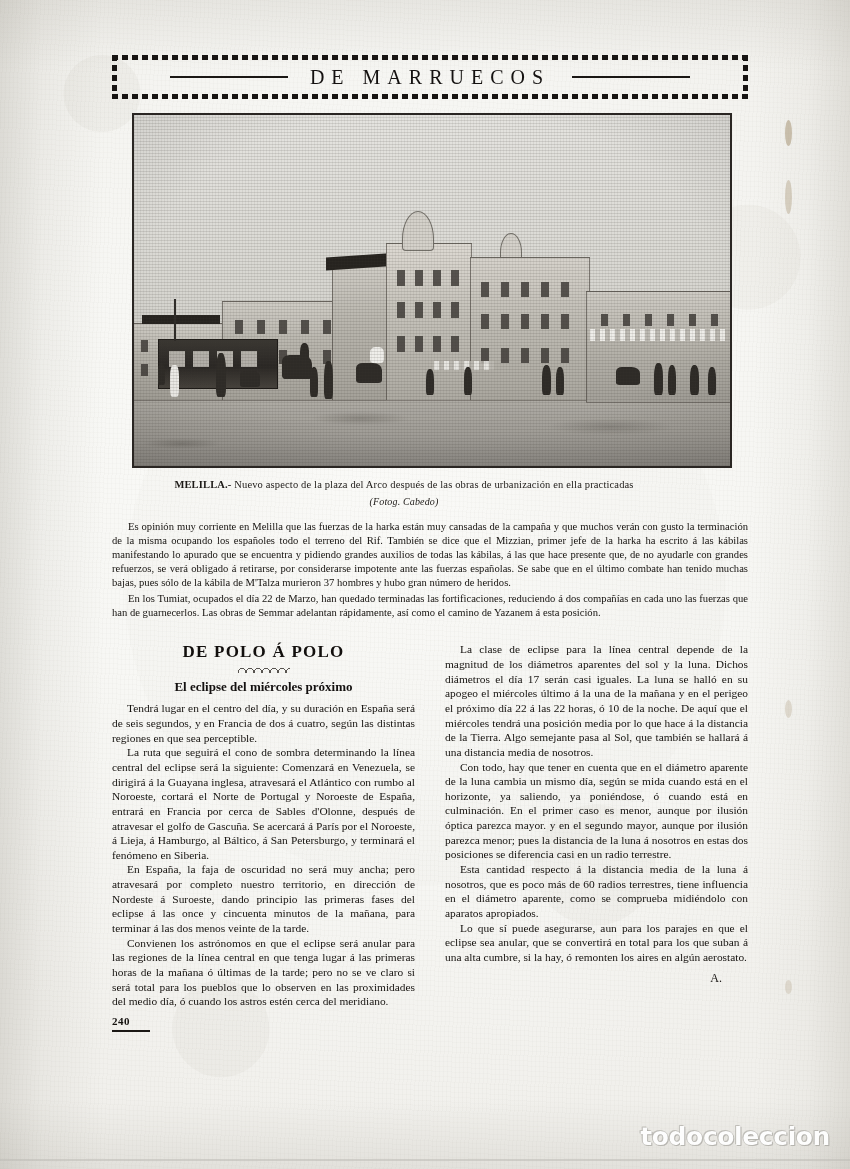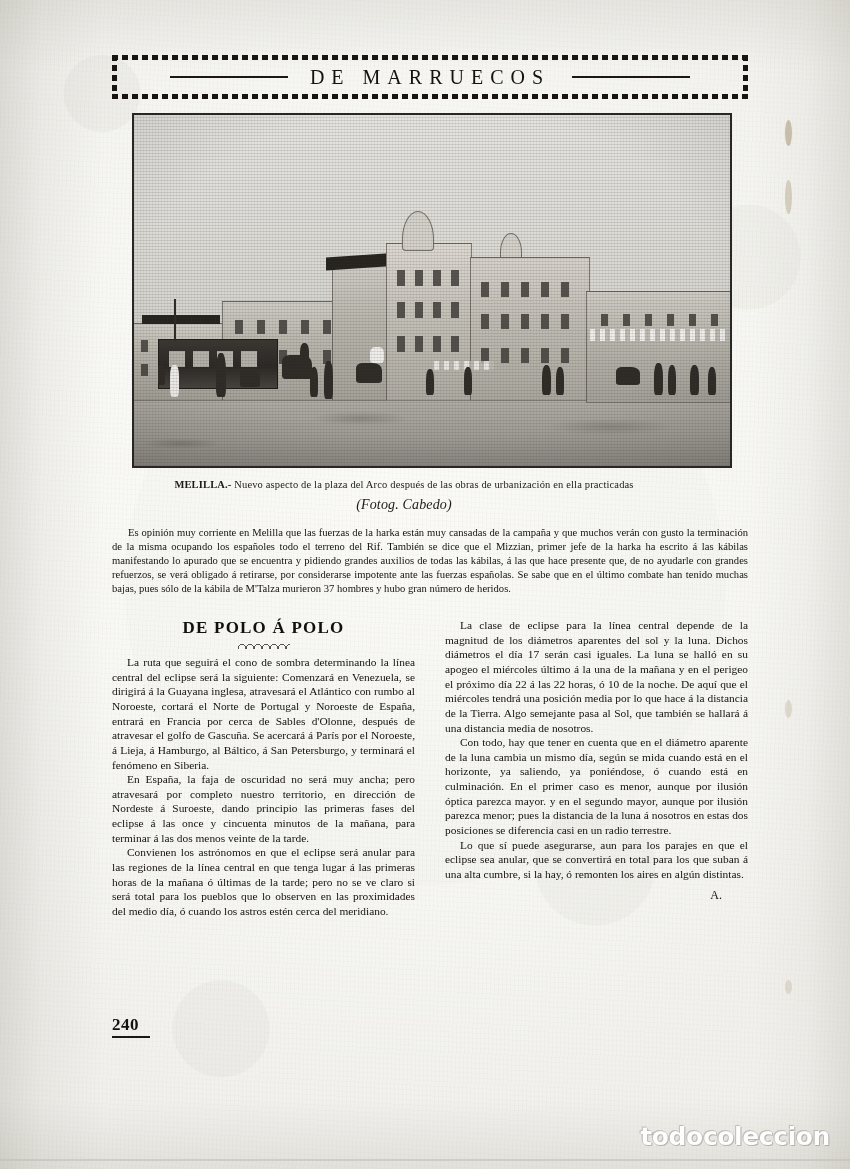--- a/index.html
+++ b/index.html
@@ -214,21 +214,21 @@
     font-size: 10.5px;
     color: #1d1a17;
     margin: 9px 0 0 0;
     line-height: 1.45;
     letter-spacing: .15px;
   }
   .caption .loc { font-weight: 700; }
   .caption .credit {
     display: block;
     font-style: italic;
-    font-size: 14px;
+    font-size: 10px;
     margin-top: 3px;
   }
 
   
   .intro {
     margin-top: 10px;
     font-size: 10.6px;
     line-height: 1.33;
     color: #15120f;
     text-align: justify;
@@ -284,21 +284,21 @@
   }
 
   
   .folio {
     position: absolute;
     left: 112px;
     top: 1016px;
     width: 42px;
   }
   .folio-num {
-    font-size: 17px;
+    font-size: 11px;
     font-weight: 700;
     color: #15120f;
     letter-spacing: .5px;
     line-height: 1;
   }
   .folio-rule {
     margin-top: 3px;
     height: 2px;
     background: #1b1815;
     width: 38px;
@@ -463,37 +463,41 @@
 
     <div class="caption">
       <span class="loc">MELILLA.-</span>
       <span>Nuevo aspecto de la plaza del Arco después de las obras de urbanización en ella practicadas</span>
       <span class="credit">(Fotog. Cabedo)</span>
     </div>
   </div>
 
   <div class="intro">
     <p>Es opinión muy corriente en Melilla que las fuerzas de la harka están muy cansadas de la campaña y que muchos verán con gusto la terminación de la misma ocupando los españoles todo el terreno del Rif. También se dice que el Mizzian, primer jefe de la harka ha escrito á las kábilas manifestando lo apurado que se encuentra y pidiendo grandes auxilios de todas las kábilas, á las que hace presente que, de no ayudarle con grandes refuerzos, se verá obligado á retirarse, por considerarse impotente ante las fuerzas españolas. Se sabe que en el último combate han tenido muchas bajas, pues sólo de la kábila de M'Talza murieron 37 hombres y hubo gran número de heridos.</p>
+    <p>En los Tumiat, ocupados el día 22 de Marzo, han quedado terminadas las fortificaciones, reduciendo á dos compañías en cada uno las fuerzas que han de guarnecerlos. Las obras de Semmar adelantan rápidamente, así como el camino de Yazanem á esta posición.</p>
   </div>
 
   <div class="article">
     <div class="col">
       <h2 class="sec-title">DE POLO Á POLO</h2>
       <div class="sec-orn"></div>
+      <h3 class="sub-title">El eclipse del miércoles próximo</h3>
       <div class="body-text">
+        <p>Tendrá lugar en el centro del día, y su duración en España será de seis segundos, y en Francia de dos á cuatro, según las distintas regiones en que sea perceptible.</p>
         <p>La ruta que seguirá el cono de sombra determinando la línea central del eclipse será la siguiente: Comenzará en Venezuela, se dirigirá á la Guayana inglesa, atravesará el Atlántico con rumbo al Noroeste, cortará el Norte de Portugal y Noroeste de España, entrará en Francia por cerca de Sables d'Olonne, después de atravesar el golfo de Gascuña. Se acercará á París por el Noroeste, á Lieja, á Hamburgo, al Báltico, á San Petersburgo, y terminará el fenómeno en Siberia.</p>
         <p>En España, la faja de oscuridad no será muy ancha; pero atravesará por completo nuestro territorio, en dirección de Nordeste á Suroeste, dando principio las primeras fases del eclipse á las once y cincuenta minutos de la mañana, para terminar á las dos menos veinte de la tarde.</p>
         <p>Convienen los astrónomos en que el eclipse será anular para las regiones de la línea central en que tenga lugar á las primeras horas de la mañana ó últimas de la tarde; pero no se ve claro si será total para los pueblos que lo observen en las proximidades del medio día, ó cuando los astros estén cerca del meridiano.</p>
       </div>
     </div>
     <div class="col">
       <div class="body-text">
         <p>La clase de eclipse para la línea central depende de la magnitud de los diámetros aparentes del sol y la luna. Dichos diámetros el día 17 serán casi iguales. La luna se halló en su apogeo el miércoles último á la una de la mañana y en el perigeo el próximo día 22 á las 22 horas, ó 10 de la noche. De aquí que el miércoles tendrá una posición media por lo que hace á la distancia de la Tierra. Algo semejante pasa al Sol, que también se hallará á una distancia media de nosotros.</p>
         <p>Con todo, hay que tener en cuenta que en el diámetro aparente de la luna cambia un mismo día, según se mida cuando está en el horizonte, ya saliendo, ya poniéndose, ó cuando está en culminación. En el primer caso es menor, aunque por ilusión óptica parezca mayor. y en el segundo mayor, aunque por ilusión parezca menor; pues la distancia de la luna á nosotros en estas dos posiciones se diferencia casi en un radio terrestre.</p>
-        <p>Lo que sí puede asegurarse, aun para los parajes en que el eclipse sea anular, que se convertirá en total para los que suban á una alta cumbre, si la hay, ó remonten los aires en algún distintas.</p>
+        <p>Esta cantidad respecto á la distancia media de la luna á nosotros, que es poco más de 60 radios terrestres, tiene influencia en el diámetro aparente, como se comprueba midiéndolo con aparatos apropiados.</p>
+        <p>Lo que sí puede asegurarse, aun para los parajes en que el eclipse sea anular, que se convertirá en total para los que suban á una alta cumbre, si la hay, ó remonten los aires en algún aerostato.</p>
       </div>
       <div class="signature">A.</div>
     </div>
   </div>
 
 </div>
 
 <div class="folio">
   <div class="folio-num">240</div>
   <div class="folio-rule"></div>

